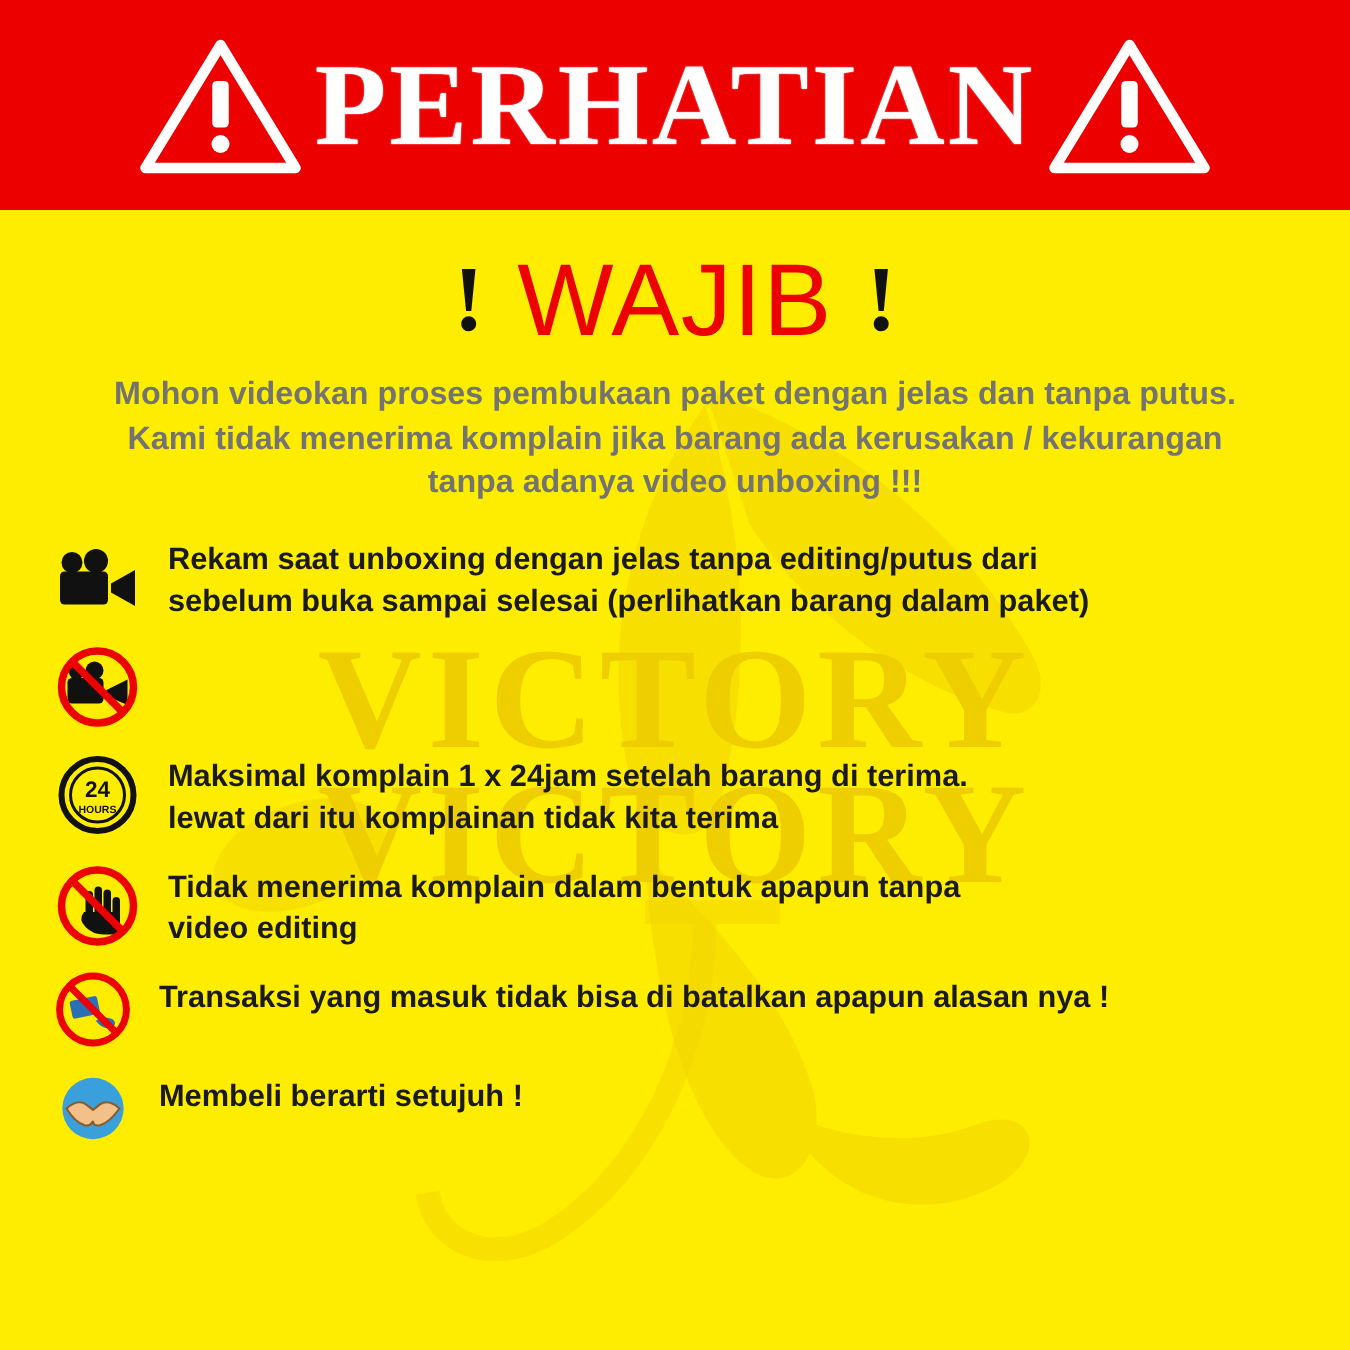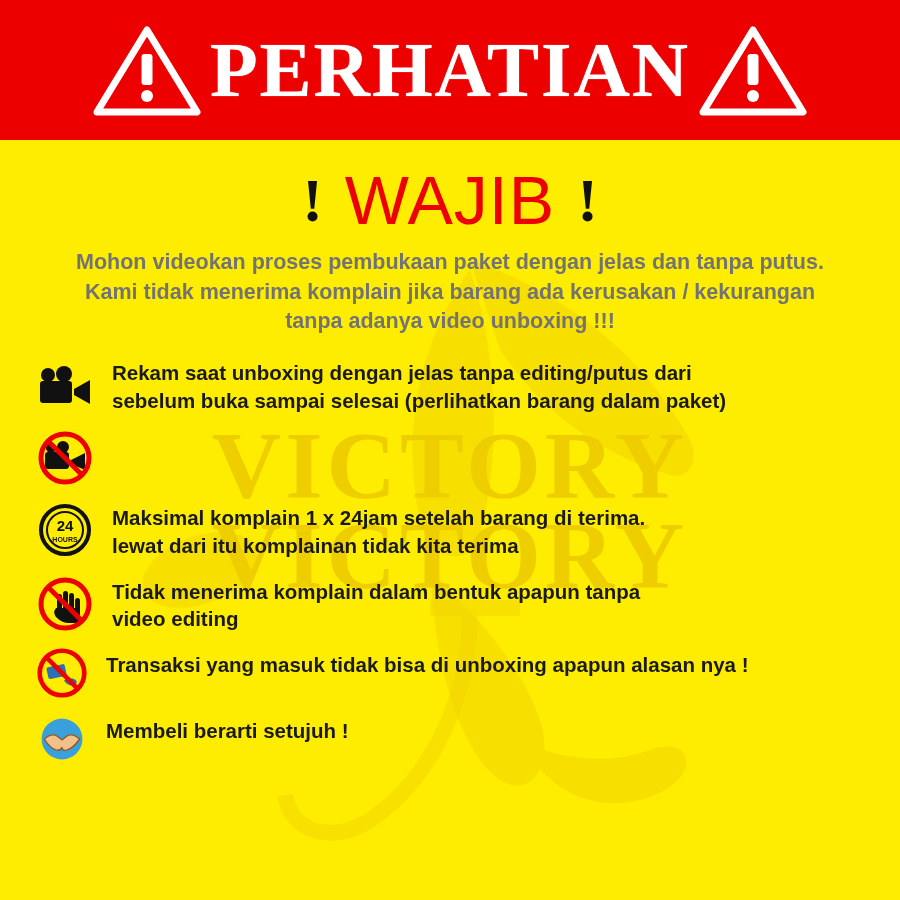--- a/index.html
+++ b/index.html
@@ -258,21 +258,21 @@
         <span class="icon">
           <svg width="52" height="52" viewBox="0 0 56 56" aria-hidden="true">
             <g fill="#2b6fb5">
               <rect x="12" y="20" width="20" height="13" rx="2" transform="rotate(-12 22 26)"></rect>
               <path d="M30 36 q6 -4 12 -1 q3 2 1 5 q-7 4 -13 -4z"></path>
             </g>
             <circle cx="28" cy="28" r="24" fill="none" stroke="#ec0000" stroke-width="5"></circle>
             <line x1="11" y1="11" x2="45" y2="45" stroke="#ec0000" stroke-width="5"></line>
           </svg>
         </span>
-        <span class="txt">Transaksi yang masuk tidak bisa di unboxing apapun alasan nya !</span>
+        <span class="txt">Transaksi yang masuk tidak bisa di batalkan apapun alasan nya !</span>
       </div>
 
       <div class="rule compact">
         <span class="icon">
           <svg width="52" height="52" viewBox="0 0 56 56" aria-hidden="true">
             <circle cx="28" cy="28" r="22" fill="#3aa0dc"></circle>
             <path d="M9 28 q8 -7 14 -3 l5 4 l5 -4 q6 -4 14 3 q-7 10 -14 12 q-5 1 -5 -3 q-2 4 -6 3 q-7 -2 -13 -12z" fill="#f3c08a" stroke="#8a5a2b" stroke-width="1.5"></path>
           </svg>
         </span>
         <span class="txt">Membeli berarti setujuh !</span>

